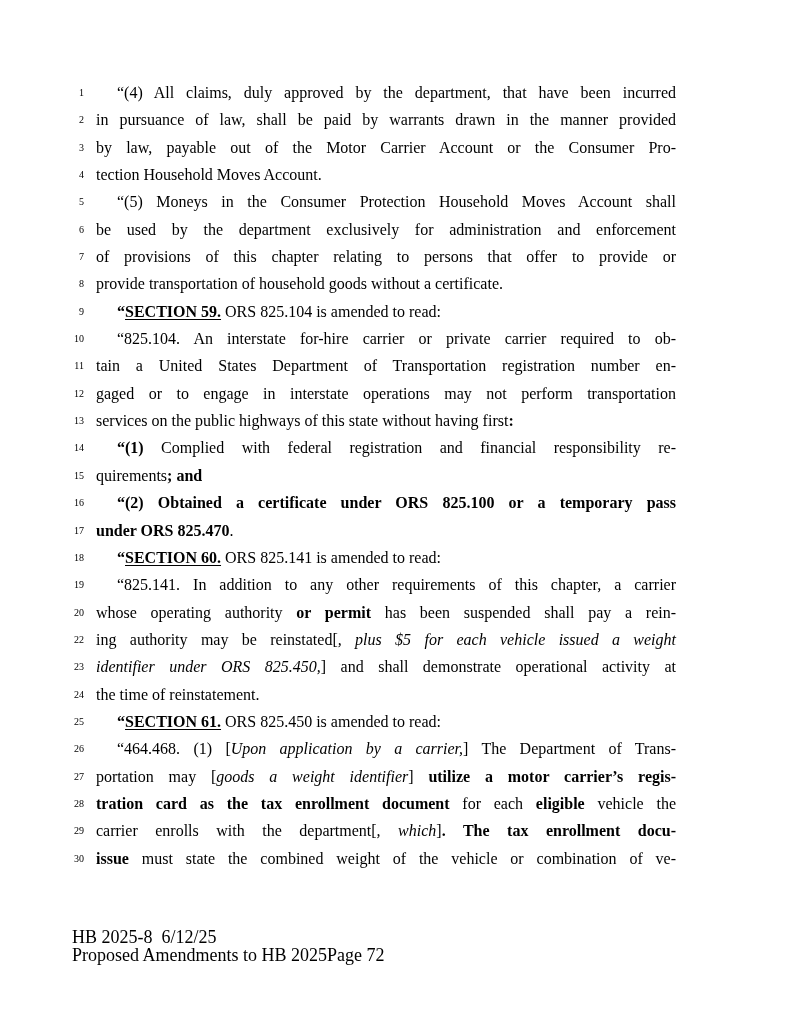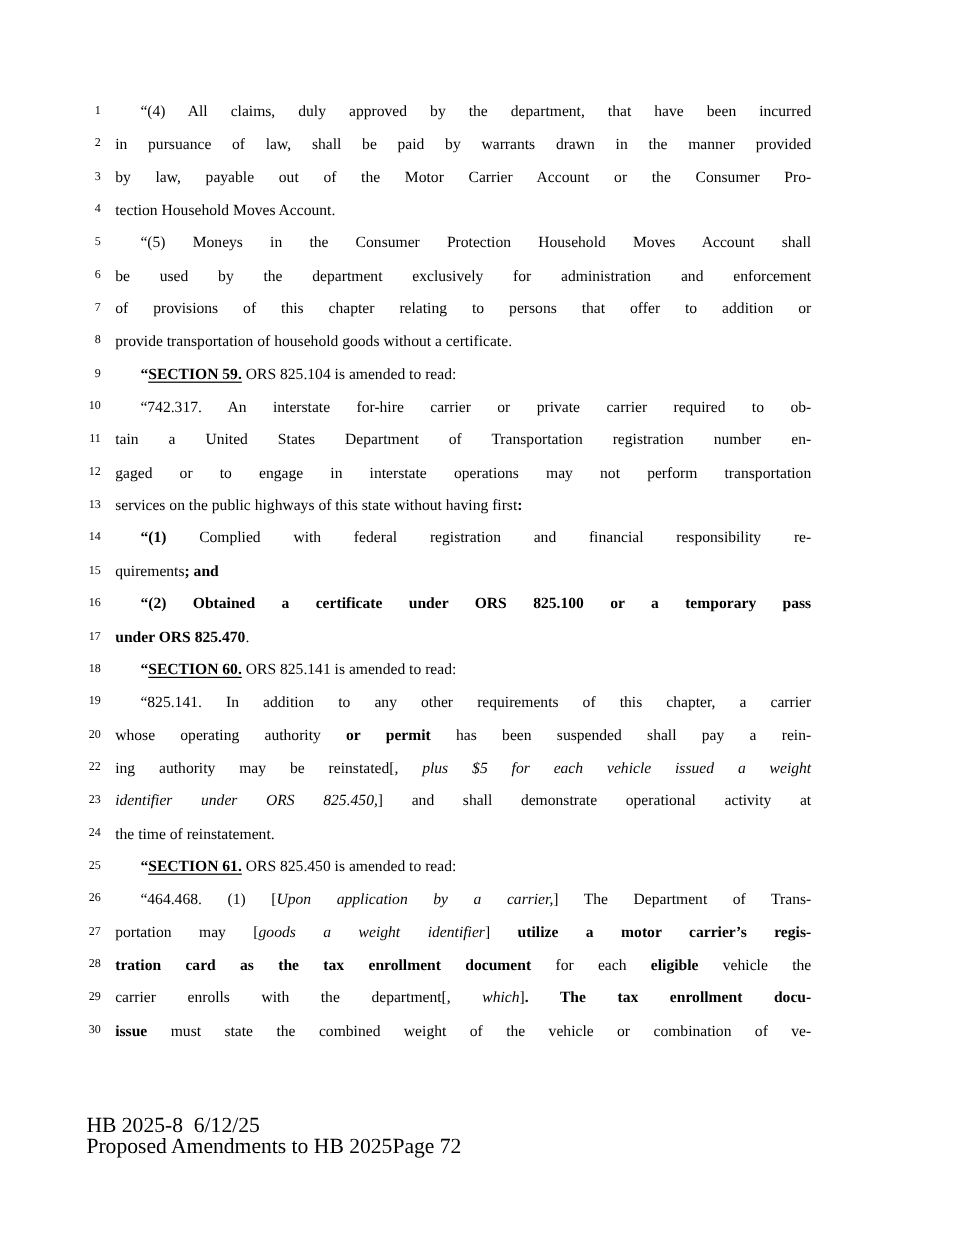--- a/index.html
+++ b/index.html
@@ -14,21 +14,21 @@
     overflow: hidden;
   }
   .content {
     position: absolute;
     left: 96px;
     top: 79px;
     width: 580px;
   }
   .line { position: relative; height: 27.35px; }
   .ltext {
-    font-size: 13px;
+    font-size: 16px;
     line-height: 27.35px;
     text-align: justify;
     text-align-last: left;
   }
   .ltext.j { text-align-last: justify; }
   .ltext.ind { text-indent: 21px; }
   .lnum {
     position: absolute;
     left: -38px;
     top: 0;
@@ -76,33 +76,33 @@
       <div class="line">
       <span class="lnum">5</span>
       <div class="ltext j ind"><span>“(5) Moneys in the Consumer Protection Household Moves Account shall</span></div>
     </div>
       <div class="line">
       <span class="lnum">6</span>
       <div class="ltext j"><span>be used by the department exclusively for administration and enforcement</span></div>
     </div>
       <div class="line">
       <span class="lnum">7</span>
-      <div class="ltext j"><span>of provisions of this chapter relating to persons that offer to addition or</span></div>
+      <div class="ltext j"><span>of provisions of this chapter relating to persons that offer to provide or</span></div>
     </div>
       <div class="line">
       <span class="lnum">8</span>
       <div class="ltext"><span>provide transportation of household goods without a certificate.</span></div>
     </div>
       <div class="line">
       <span class="lnum">9</span>
       <div class="ltext ind"><span class="b">“</span><span class="b u">SECTION 59.</span><span> ORS 825.104 is amended to read:</span></div>
     </div>
       <div class="line">
       <span class="lnum">10</span>
-      <div class="ltext j ind"><span>“742.317. An interstate for-hire carrier or private carrier required to ob-</span></div>
+      <div class="ltext j ind"><span>“825.104. An interstate for-hire carrier or private carrier required to ob-</span></div>
     </div>
       <div class="line">
       <span class="lnum">11</span>
       <div class="ltext j"><span>tain a United States Department of Transportation registration number en-</span></div>
     </div>
       <div class="line">
       <span class="lnum">12</span>
       <div class="ltext j"><span>gaged or to engage in interstate operations may not perform transportation</span></div>
     </div>
       <div class="line">

